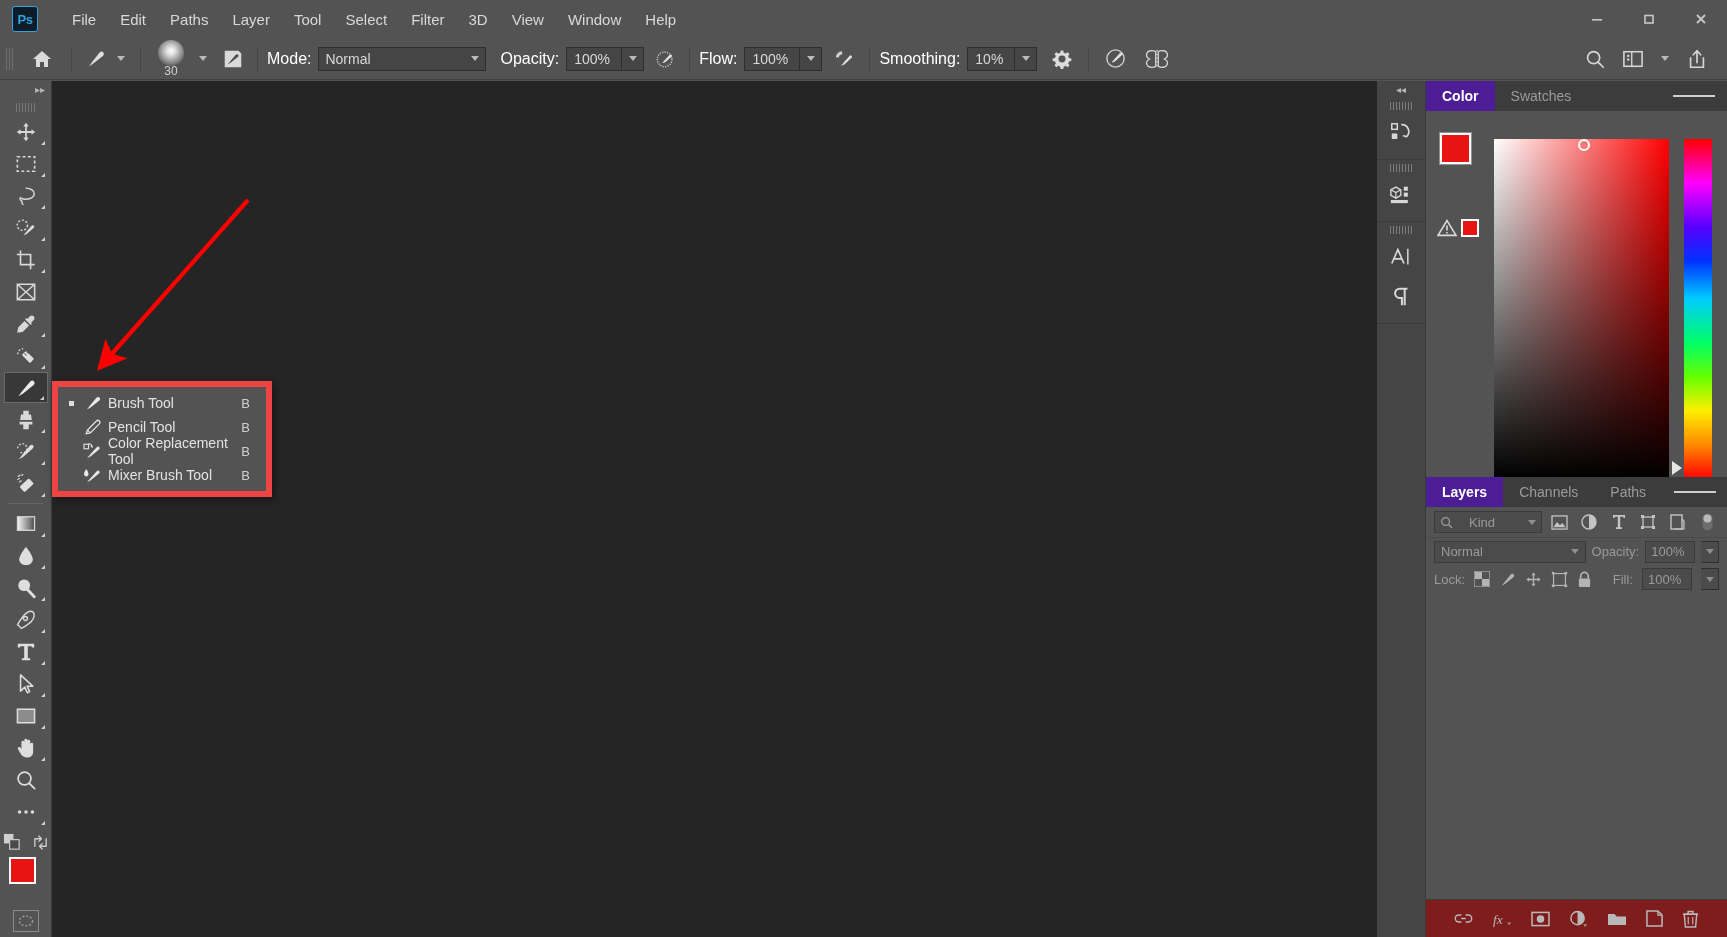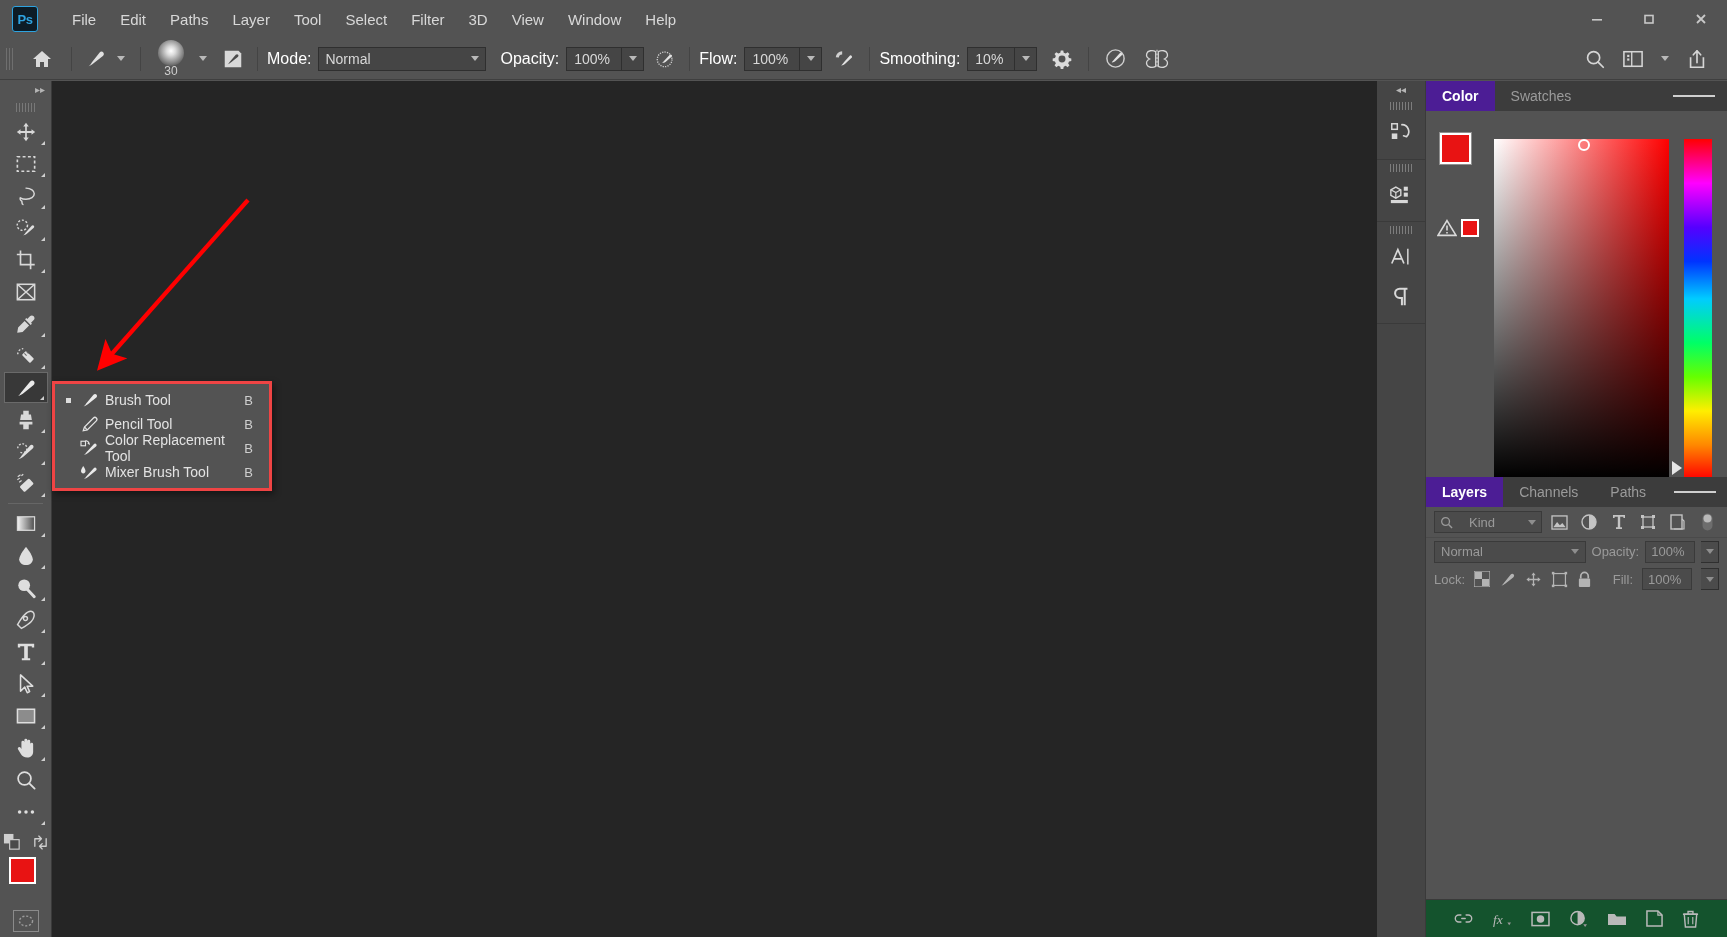--- a/index.html
+++ b/index.html
@@ -102,21 +102,21 @@
   
   .canvas {
     position: absolute; left: 52px; top: 81px; width: 1325px; height: 856px;
     background: #252525;
   }
   .anno-arrow { position: absolute; left: 0; top: 0; pointer-events: none; }
 
   
   .flyout {
     position: absolute; left: 52px; top: 381px; width: 220px;
-    background: #535353; border: 3px solid #ef4444; box-shadow: 2px 3px 7px rgba(0,0,0,.45);
+    background: #535353; border: 6px solid #ef4444; box-shadow: 2px 3px 7px rgba(0,0,0,.45);
     padding: 4px 0;
   }
   .fly-item { height: 24px; display: flex; align-items: center; color: #e3e3e3; font-size: 14px; padding: 0 6px; }
   .fly-bullet { width: 14px; display: flex; align-items: center; justify-content: center; }
   .fly-bullet i { width: 5px; height: 5px; background: #ddd; display: inline-block; }
   .fly-ico { width: 30px; display: flex; align-items: center; justify-content: center; color: #e0e0e0; }
   .fly-label { flex: 1; }
   .fly-key { color: #cfcfcf; font-size: 13px; padding-right: 10px; }
 
   
@@ -169,21 +169,21 @@
   .filter-row { display: flex; align-items: center; height: 30px; padding: 0 8px; gap: 6px; }
   .kind-box { width: 110px; height: 22px; background: #4b4b4b; border: 1px solid #3a3a3a; display: flex; align-items: center; color: #9a9a9a; font-size: 13px; padding: 0 5px; gap: 16px; }
   .filter-ico { width: 24px; height: 22px; display: flex; align-items: center; justify-content: center; color: #c4c4c4; }
   .blend-row { display: flex; align-items: center; height: 28px; padding: 0 8px; gap: 6px; border-top: 1px solid #4a4a4a; }
   .blend-box { width: 152px; height: 22px; background: #4b4b4b; border: 1px solid #3a3a3a; display: flex; align-items: center; color: #9a9a9a; font-size: 13px; padding: 0 6px; }
   .lbl-dim { color: #9a9a9a; font-size: 13px; white-space: nowrap; }
   .val-dim { width: 50px; height: 22px; background: #4b4b4b; border: 1px solid #3a3a3a; color: #9a9a9a; font-size: 13px; display: flex; align-items: center; padding: 0 5px; }
   .lock-row { display: flex; align-items: center; height: 28px; padding: 0 8px; gap: 9px; }
   .layer-list { position: absolute; top: 115px; left: 0; right: 0; bottom: 38px; background: #535353; }
   .layers-footer {
-    position: absolute; bottom: 0; left: 0; width: 301px; height: 38px; background: #14532d;
+    position: absolute; bottom: 0; left: 0; width: 301px; height: 38px; background: #7f1d1d;
     display: flex; align-items: center; justify-content: center; gap: 19px; border-top: 1px solid #3a3a3a;
   }
   .lf-icon { color: #b9b9b9; display: flex; align-items: center; justify-content: center; }
 
   .statusbar-right { position: absolute; right: 4px; top: 80px; color: #b5b5b5; font-size: 10px; }
   svg { display: block; }
 </style>
 </head>
 <body>
 

